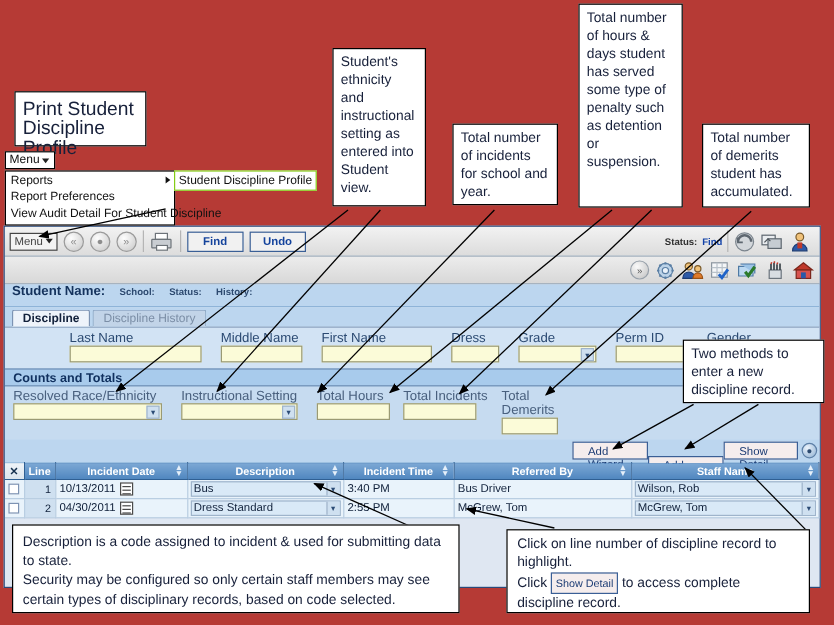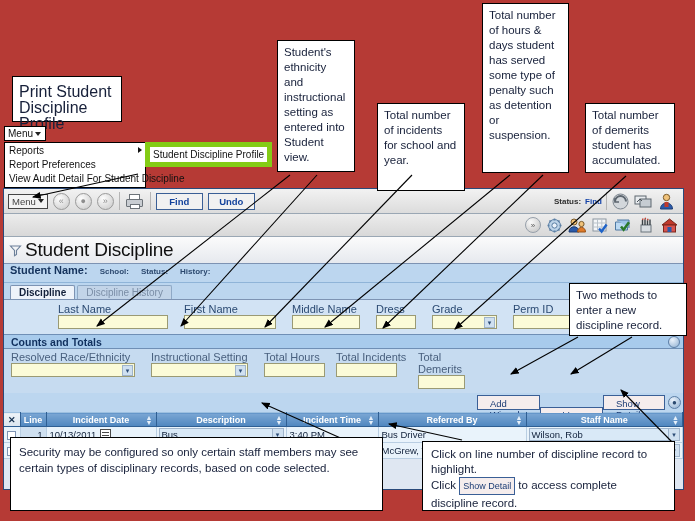--- a/index.html
+++ b/index.html
@@ -41,21 +41,21 @@
     z-index:41; font-size:10px; color:#111; padding:1px 0;
   }
   .menu-panel .mi {
     padding:1px 14px 1px 4px; white-space:nowrap; position:relative; line-height:12px;
   }
   .menu-panel .mi .caret-r {
     position:absolute; right:3px; top:3px;
     width:0;height:0;border-left:4px solid #111;border-top:3px solid transparent;border-bottom:3px solid transparent;
   }
   .submenu {
-    position:absolute; background:#fff; border:5px solid #84cc16;
+    position:absolute; background:#fff; border:1px solid #84cc16;
     z-index:43; font-size:10px; color:#111; padding:1px 3px; white-space:nowrap; line-height:13px;
   }
 
   
   #app {
     position:absolute;
     left:3px; top:188px; width:681px; height:302px;
     background:#dfe7f2;
     border:1px solid #2a4a7a;
     z-index:10;
@@ -198,21 +198,21 @@
 
 <div class="callout big" style="left:12px; top:76px; width:110px; height:46px; padding-top:7px;">
   <div style="white-space:pre-line;">Print Student
 Discipline Profile</div>
 </div>
 
 <div class="callout" style="left:277px; top:40px; width:78px; height:132px;">
   <span>Student's ethnicity and instructional setting as entered into Student view.</span>
 </div>
 
-<div class="callout" style="left:377px; top:103px; width:88px; height:88px;">
+<div class="callout" style="left:377px; top:103px; width:88px; height:68px;">
   <span>Total number of incidents for school and year.</span>
 </div>
 
 <div class="callout" style="left:482px; top:3px; width:87px; height:170px;">
   <span>Total number of hours &amp; days student has served some type of penalty such as detention or suspension.</span>
 </div>
 
 <div class="callout" style="left:585px; top:103px; width:90px; height:70px;">
   <span>Total number of demerits student has accumulated.</span>
 </div>
@@ -339,54 +339,46 @@
     </span>
     <span class="icn">
       <svg width="19" height="17" viewBox="0 0 19 17">
           <path d="M9.5 2l7.5 6h-15z" fill="#c0392b" stroke="#7c261b"></path>
           <rect x="3.5" y="8" width="12" height="7" fill="#d9534f" stroke="#7c261b"></rect>
           <rect x="7.5" y="10" width="4" height="5" fill="#2b59a8"></rect>
         </svg>
     </span>
   </div>
 
-  <div class="title-bar">
-    <span class="funnel-ico">
-      <svg width="13" height="13" viewBox="0 0 13 13">
-          <path d="M1.5 2h10l-4 4.5v4l-2 1.2v-5.2z" fill="none" stroke="#6b7f99" stroke-width="1.1"></path>
-        </svg>
-    </span>
-    <span class="page-title">Student Discipline</span>
-  </div>
 
   <div class="stu-bar">
     <span class="lbl-main">Student Name:</span>
     <span class="lbl-sm">School:</span>
     <span class="lbl-sm">Status:</span>
     <span class="lbl-sm">History:</span>
   </div>
 
   <div class="tabs-row">
     <div class="tab active">Discipline</div>
     <div class="tab">Discipline History</div>
   </div>
 
   <div class="fields-panel">
     <div style="display:flex;">
       <div class="fld" style="width:118px;margin-left:48px;">
         <div class="fld-labels">Last Name</div>
         <div class="inp" style="width:110px;"></div>
       </div>
+      <div class="fld" style="width:76px;">
+        <div class="fld-labels">Middle Name</div>
+        <div class="inp" style="width:68px;"></div>
+      </div>
       <div class="fld" style="width:100px;">
         <div class="fld-labels">First Name</div>
         <div class="inp" style="width:92px;"></div>
-      </div>
-      <div class="fld" style="width:76px;">
-        <div class="fld-labels">Middle Name</div>
-        <div class="inp" style="width:68px;"></div>
       </div>
       <div class="fld" style="width:48px;">
         <div class="fld-labels">Dress</div>
         <div class="inp" style="width:40px;"></div>
       </div>
       <div class="fld" style="width:73px;">
         <div class="fld-labels">Grade</div>
         <div class="inp sel" style="width:65px;">
             <span class="arr">▾</span>
           </div>
@@ -491,20 +483,21 @@
         <td>McGrew, Tom</td>
         <td style="padding:1px 2px;">
             <span class="cell-sel"><span>McGrew, Tom</span><span class="arr">▾</span></span>
           </td>
       </tr>
     </tbody>
   </table>
 </div>
 
 <div class="callout" style="left:10px; top:437px; width:373px; height:74px; z-index:60; padding:6px 8px;">
+  <div style="line-height:16px;">Description  is a code assigned  to incident   &amp; used for submitting data to state.</div>
   <div style="line-height:16px;">Security may be configured  so only certain staff members may see certain types of disciplinary records, based on code selected.</div>
 </div>
 
 <div class="callout" style="left:422px; top:441px; width:253px; height:70px; z-index:60; padding:5px 8px;">
   <div style="line-height:15px;">Click on line number  of discipline record to highlight.</div>
   <div style="line-height:16px;">
     <span>Click</span>
     <span class="inline-chip">Show Detail</span>
     <span>to access complete discipline record.</span>
   </div>

